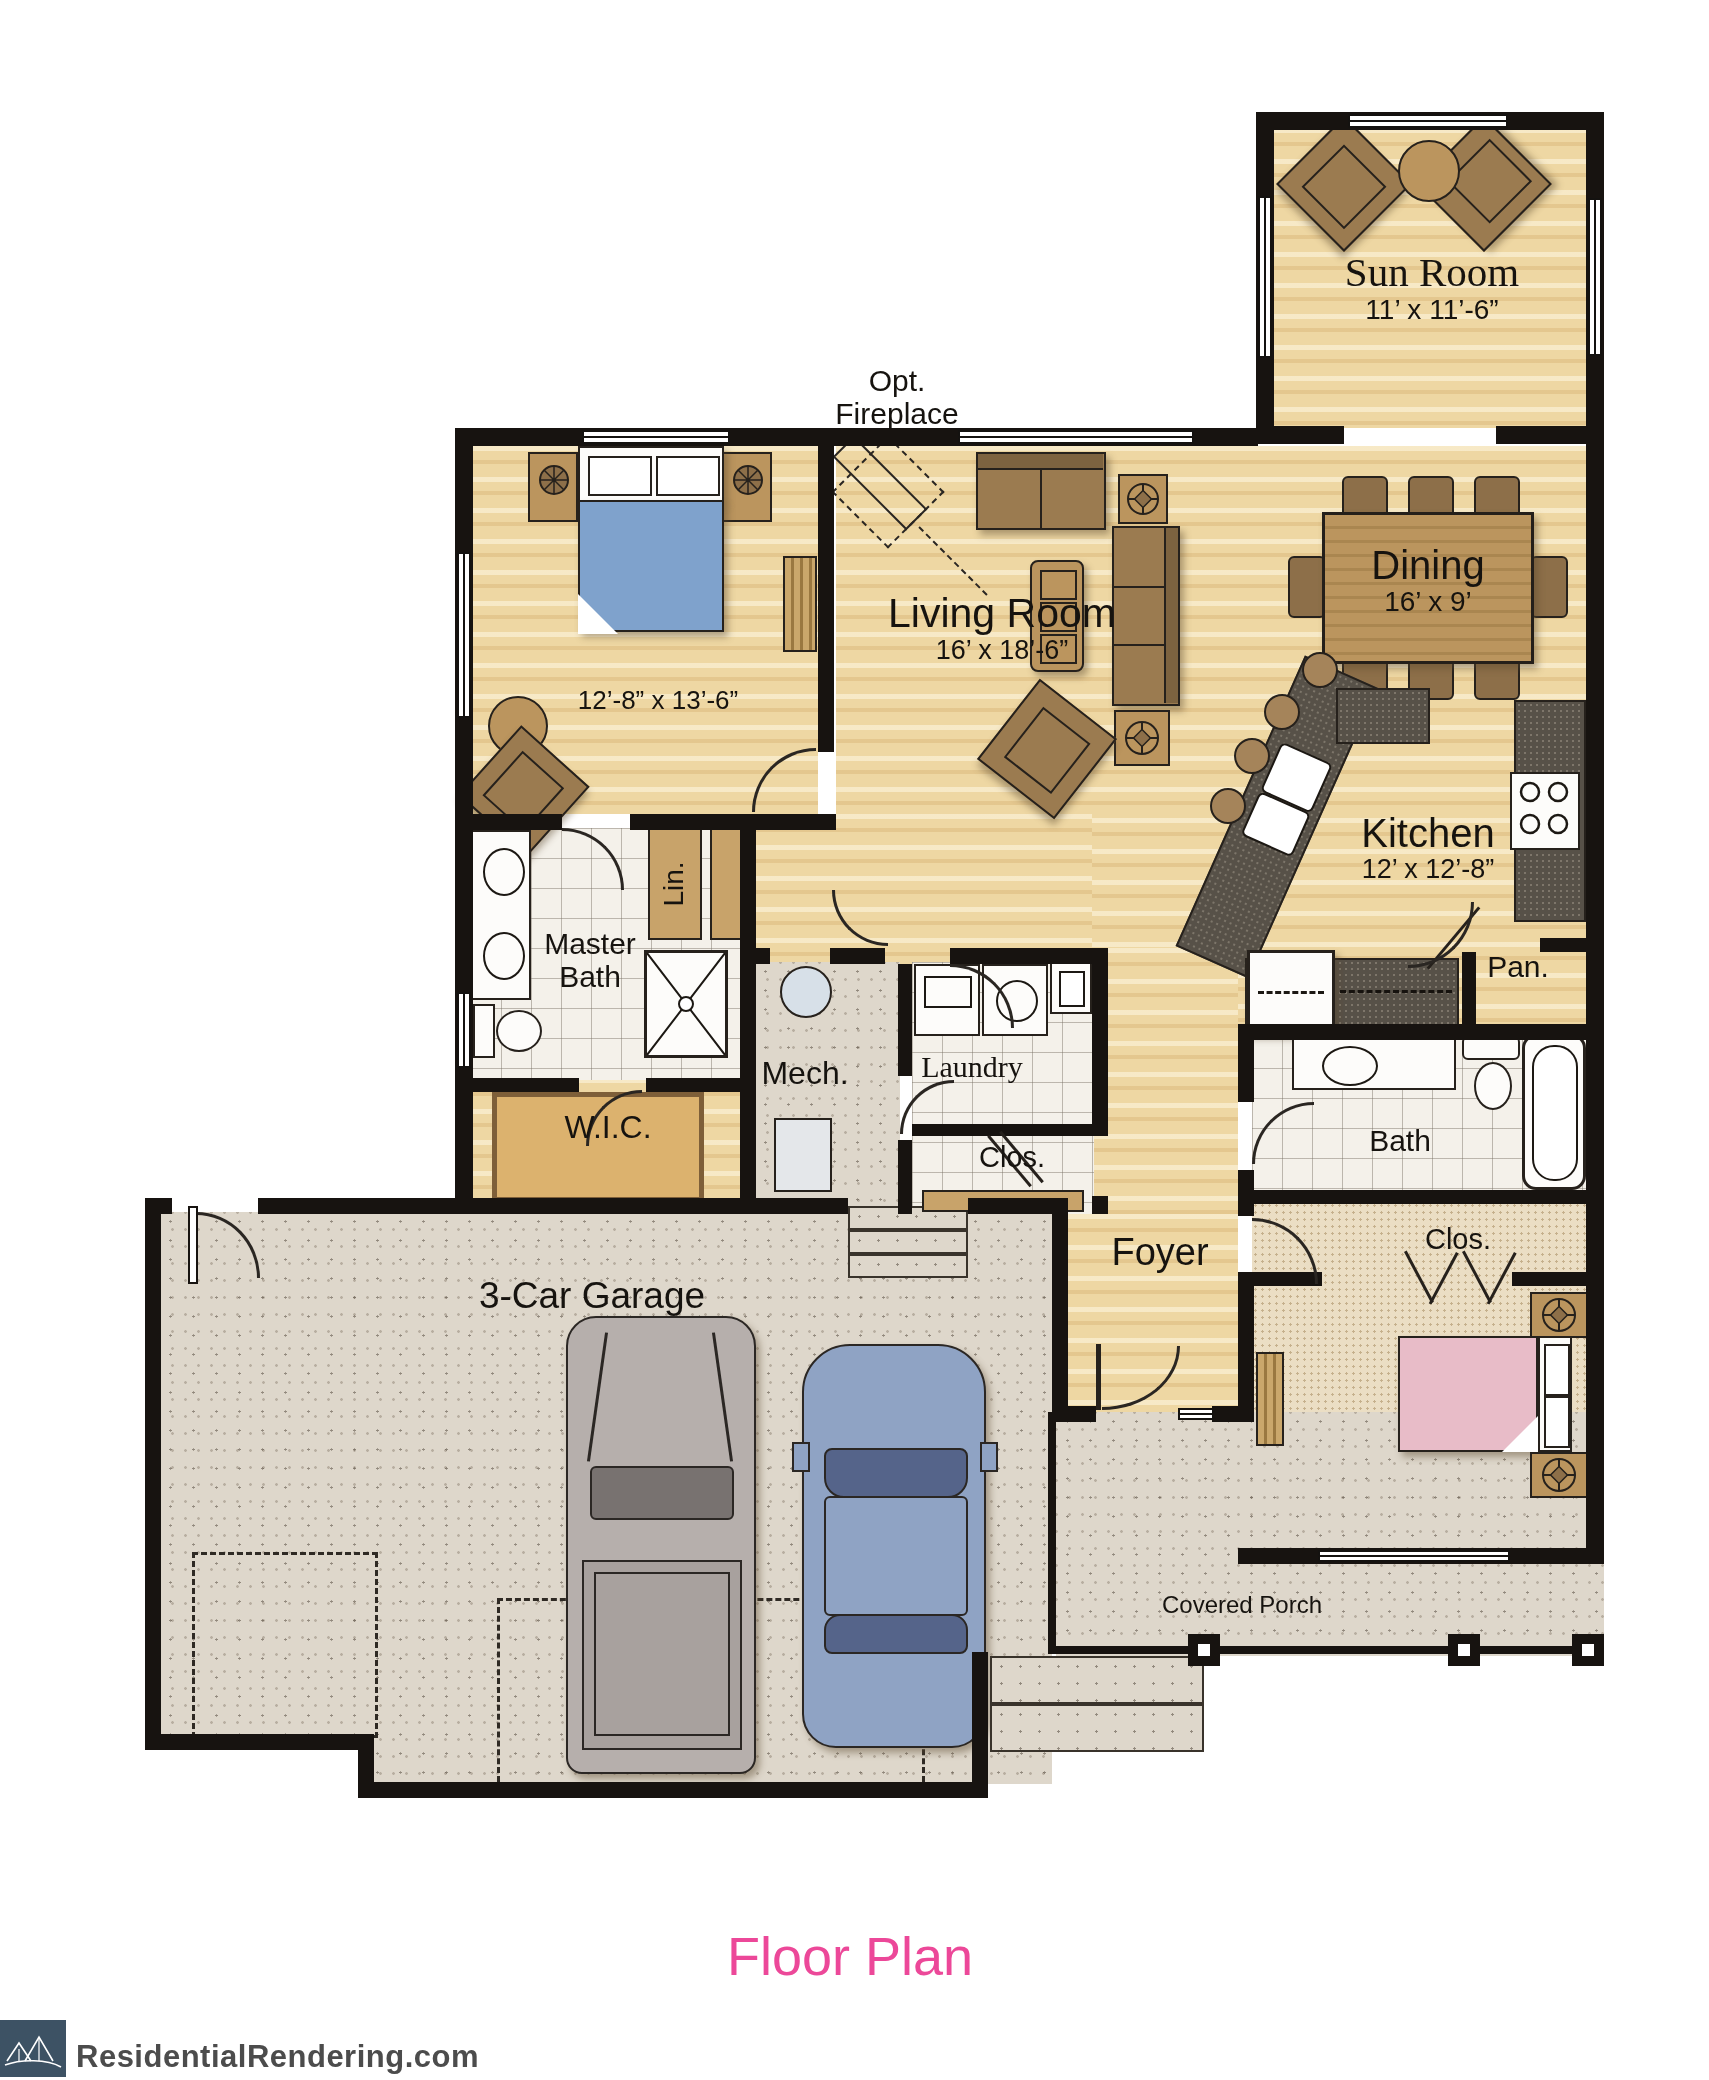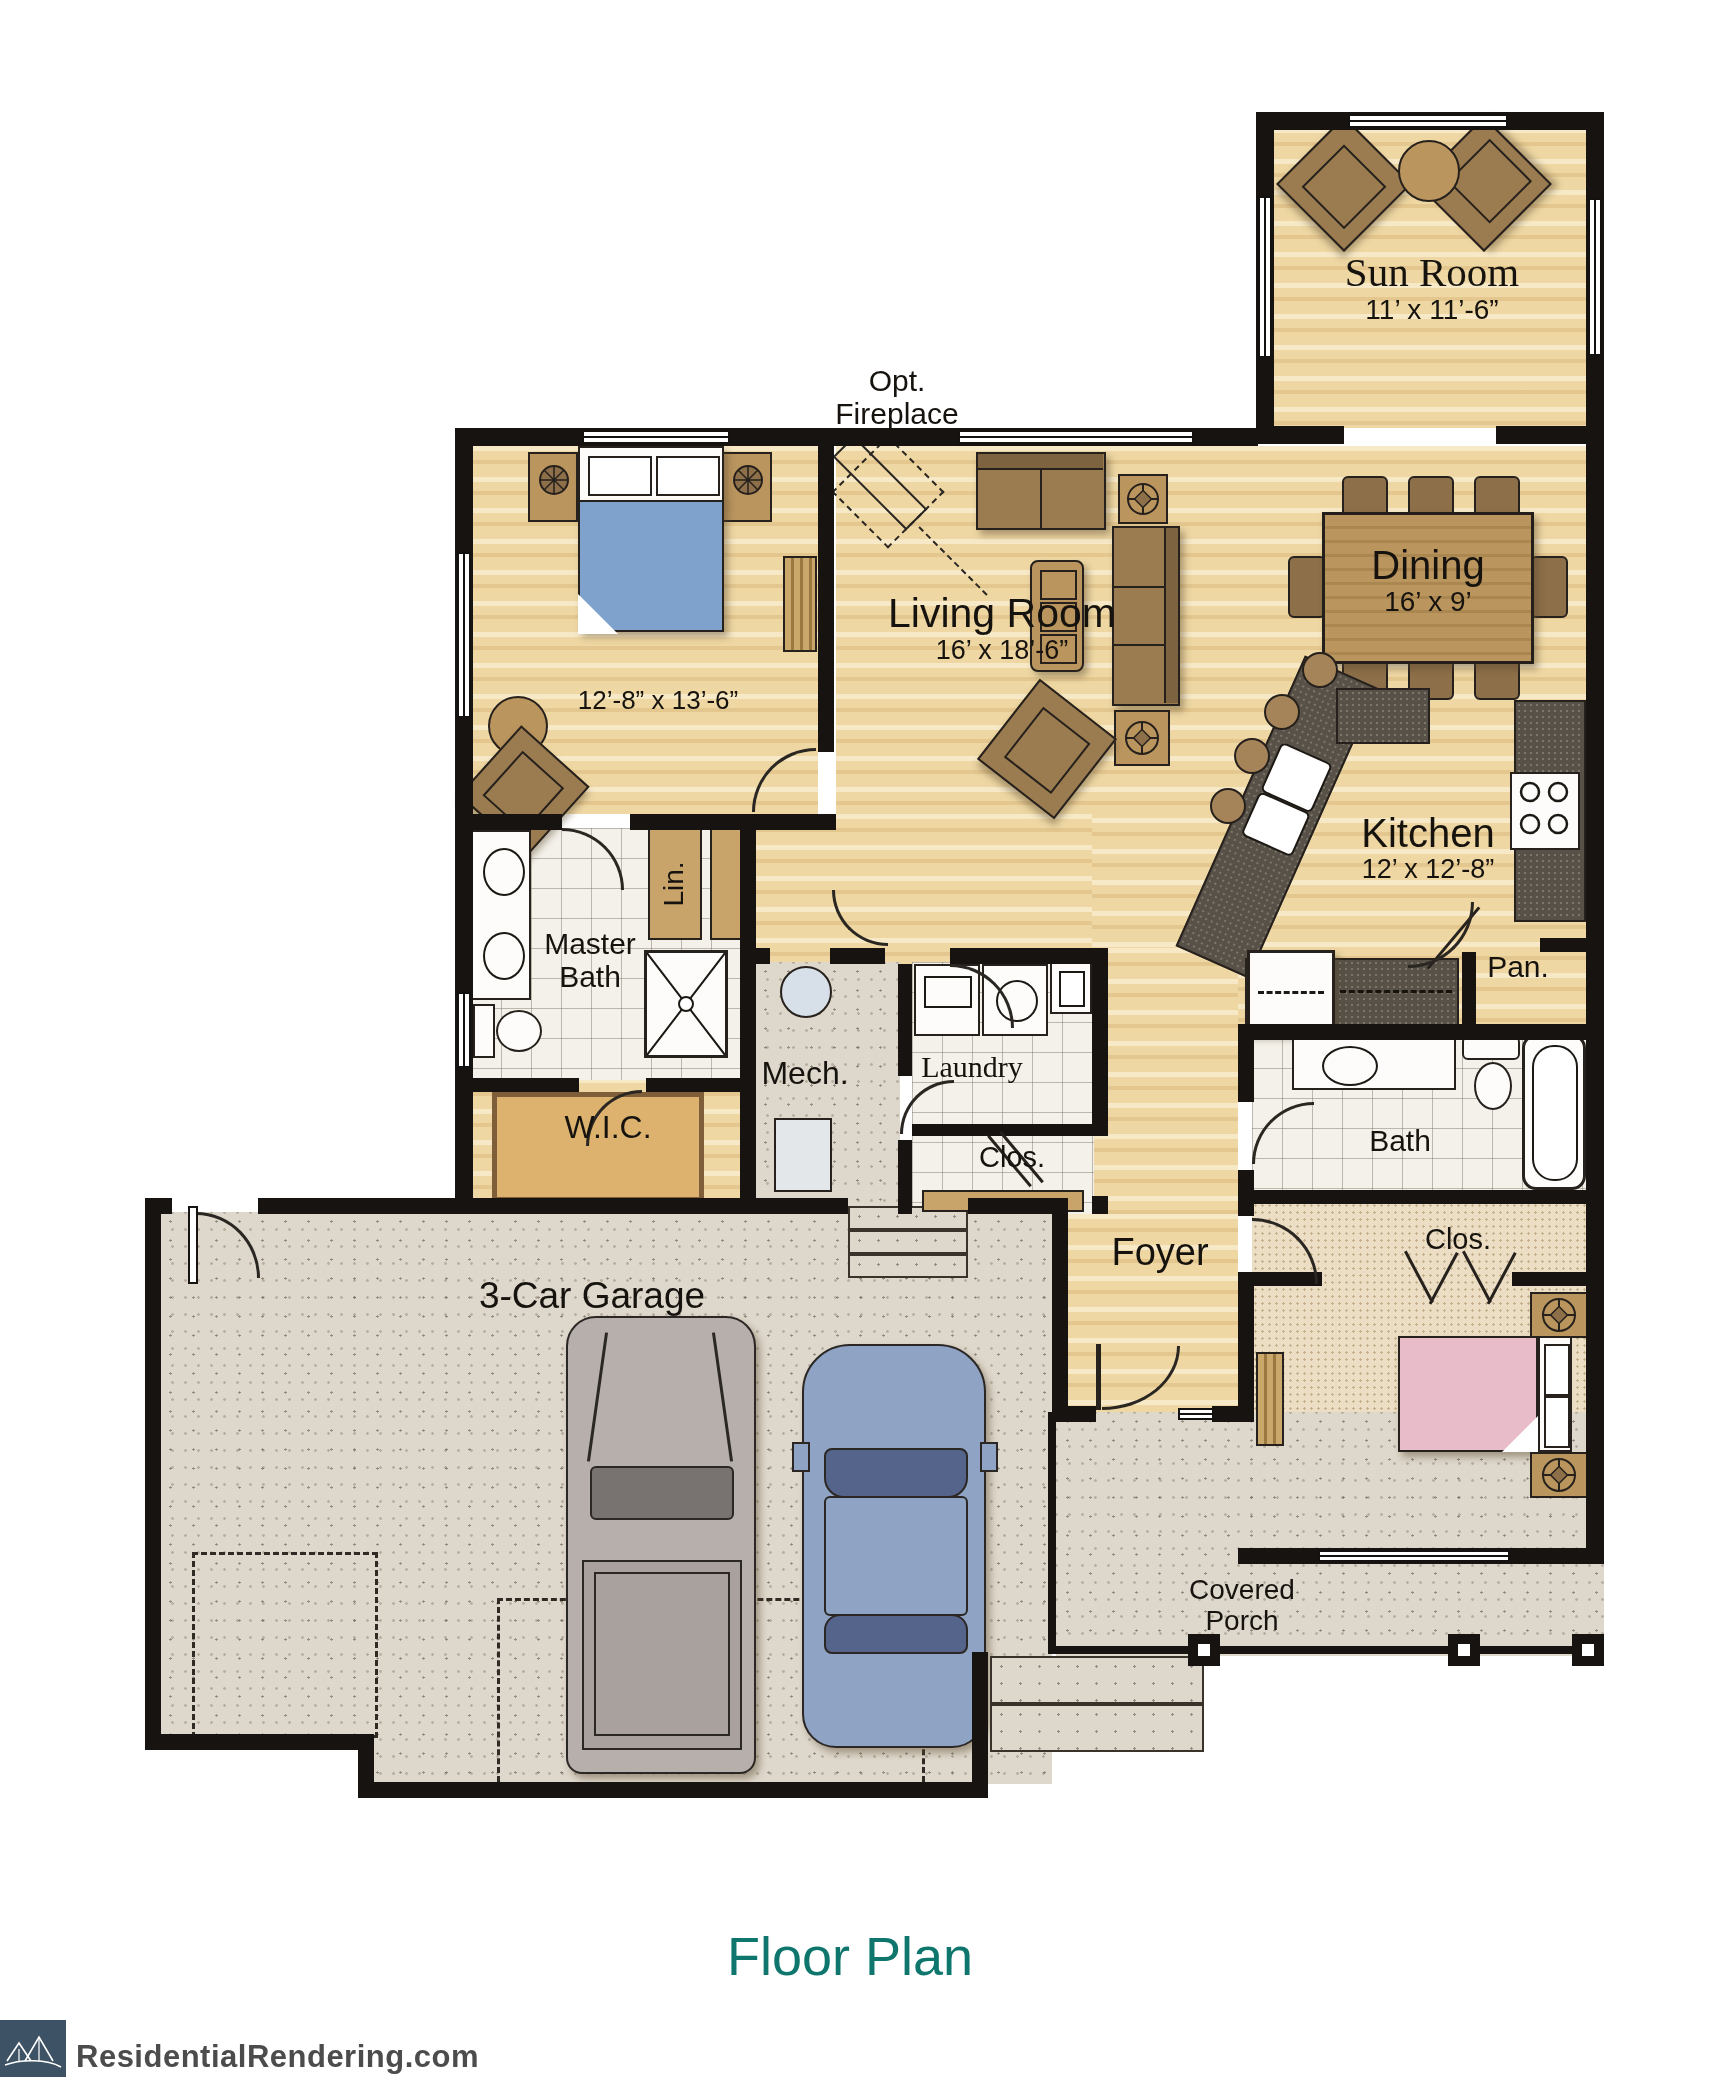--- a/index.html
+++ b/index.html
@@ -48,21 +48,21 @@
   .fan{position:absolute;z-index:2;}
   .post{position:absolute;z-index:4;background:#171310;display:flex;align-items:center;justify-content:center;}
   .post span{display:block;width:12px;height:12px;background:#fff;}
   .stepbox{position:absolute;z-index:2;background-color:#ded7cb;
     background-image:radial-gradient(rgba(70,60,48,.5) 1.1px, transparent 1.5px);background-size:19px 17px;
     border:2.5px solid #39332b;box-sizing:border-box;}
   #brand{position:absolute;left:0;top:2020px;display:flex;align-items:flex-end;z-index:6;}
   #brand .logobox{width:66px;height:57px;background:#3d5264;display:flex;align-items:center;justify-content:center;}
   #brand .brandtext{font-weight:bold;font-size:31px;color:#4c4c4c;margin-left:10px;letter-spacing:.5px;padding-bottom:2px;}
   #title{position:absolute;left:850px;top:1956px;transform:translate(-50%,-50%);
-         font-size:54px;color:#0f766e;z-index:6;}
+         font-size:54px;color:#ec4899;z-index:6;}
 </style>
 </head>
 <body>
 
 <div id="plan">
 
   <div class="floor wood" style="left:836px;top:446px;width:750px;height:578px;"></div>
   <div class="floor wood" style="left:473px;top:446px;width:345px;height:368px;"></div>
   <div class="floor wood" style="left:756px;top:814px;width:336px;height:150px;"></div>
   <div class="floor wood" style="left:1092px;top:948px;width:146px;height:266px;"></div>
@@ -407,21 +407,21 @@
   <div class="lbl" style="left:1160px;top:1253px;width:150px;">
     <span class="nm" style="font-size:38px;">Foyer</span>
   </div>
   <div class="lbl" style="left:1458px;top:1240px;width:110px;">
     <span class="nm" style="font-size:29px;">Clos.</span>
   </div>
   <div class="lbl" style="left:592px;top:1296px;width:300px;">
     <span class="nm" style="font-size:37px;">3-Car Garage</span>
   </div>
   <div class="lbl" style="left:1242px;top:1600px;width:180px;">
-    <span class="nm" style="font-size:28px;margin-top:11px;">Covered Porch</span>
+    <span class="nm" style="font-size:24px;margin-top:11px;">Covered Porch</span>
   </div>
 
   <div id="title">Floor Plan</div>
   <div id="brand">
     <div class="logobox">
       <svg width="60" height="48" viewBox="0 0 60 48">
         <path d="M4 36 L16 18 L28 36" fill="none" stroke="#fff" stroke-width="1.6"></path>
         <path d="M22 36 L36 12 L50 36" fill="none" stroke="#fff" stroke-width="1.6"></path>
         <path d="M36 12 L36 36 M16 24 L16 36" fill="none" stroke="#fff" stroke-width="1.2"></path>
         <path d="M2 40 C 18 34, 44 34, 58 42" fill="none" stroke="#fff" stroke-width="1.6"></path>

